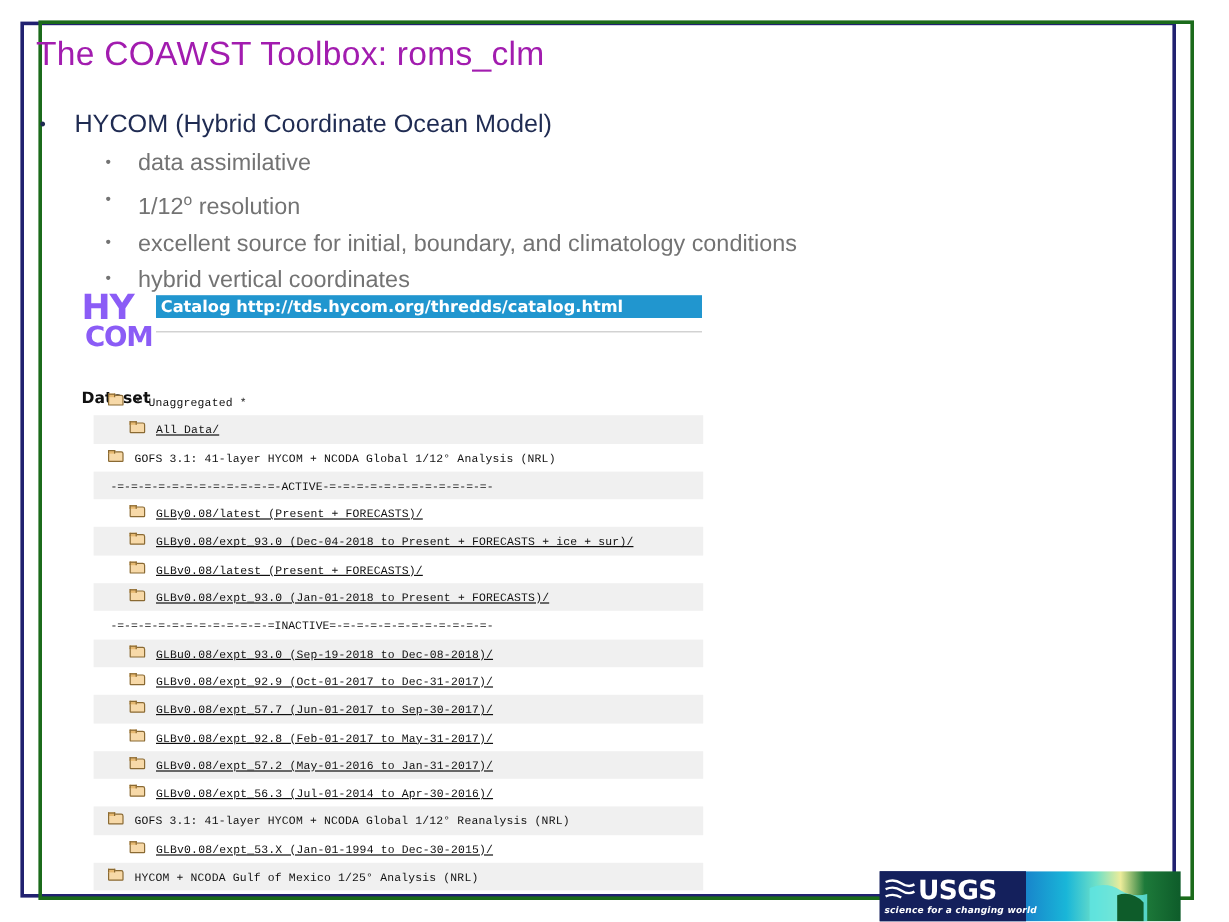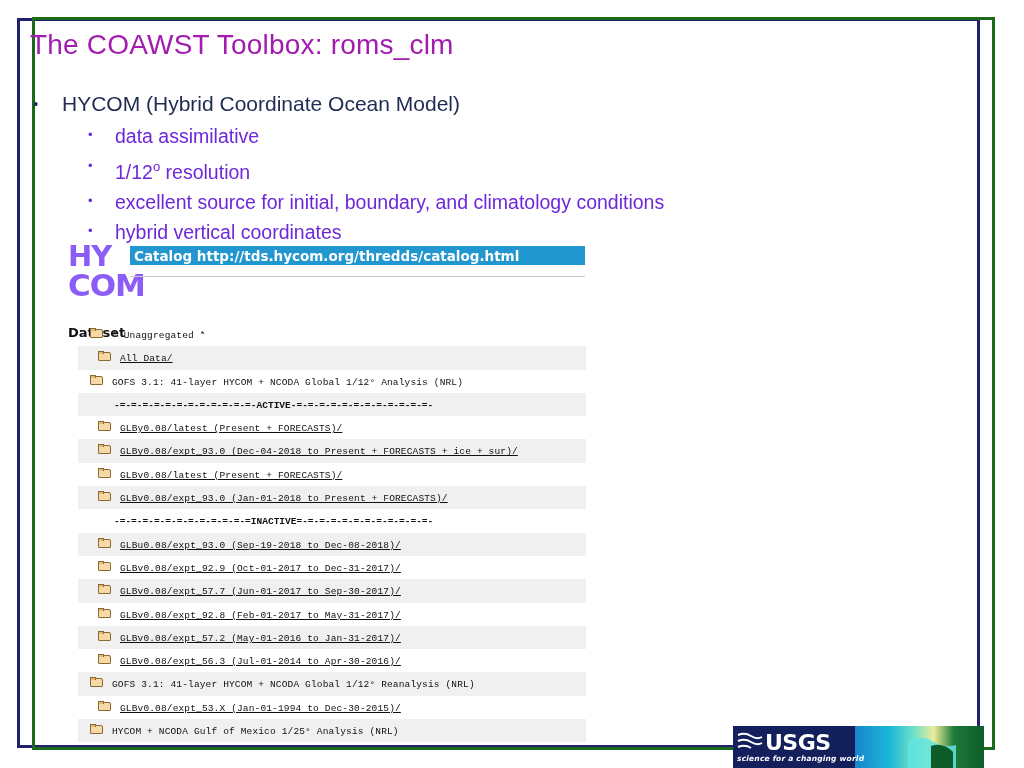--- a/index.html
+++ b/index.html
@@ -66,21 +66,21 @@
   .b1::before {
     content: "\2022";
     position: absolute;
     left: 3px;
     top: 0;
     font-size: 15px;
   }
   .b2 {
     position: relative;
     font-size: 19.5px;
-    color: #6d28d9;
+    color: #737373;
     padding-left: 85px;
     line-height: 30.5px;
   }
   .b2::before {
     content: "\2022";
     position: absolute;
     left: 58px;
     top: -1px;
     font-size: 13px;
   }
@@ -102,21 +102,21 @@
     position: absolute;
     left: 0px;
     top: 0px;
     width: 62px;
     color: #8b5cf6;
     font-family: "DejaVu Sans", sans-serif;
     font-weight: bold;
     line-height: 0.95;
   }
   .hycom-logo .l1 { font-size: 29px; letter-spacing: -1px; }
-  .hycom-logo .l2 { font-size: 31px; letter-spacing: -1px; }
+  .hycom-logo .l2 { font-size: 23px; letter-spacing: -1px; text-align: center; }
   .dataset-label {
     position: absolute;
     left: 0px;
     top: 57px;
     font-family: "DejaVu Sans", sans-serif;
     font-weight: bold;
     font-size: 13px;
     color: #111111;
     margin-top: 25px;
   }
@@ -161,21 +161,21 @@
     white-space: nowrap;
   }
   .row.alt { background: #f0f0f0; }
   .row-inner {
     position: absolute;
     left: 0;
     top: 0;
     height: 100%;
   }
   .ind1 { padding-left: 12px; }
-  .ind2 { padding-left: 20px; }
+  .ind2 { padding-left: 30px; }
   .folder {
     display: inline-block;
     width: 14px;
     height: 11px;
     position: relative;
     vertical-align: -1px;
     margin-right: 8px;
   }
   .folder::before {
     content: "";
@@ -199,21 +199,21 @@
   }
   .rtext {
     font-family: "Liberation Mono", monospace;
     font-size: 9.5px;
     color: #101010;
     letter-spacing: 0.15px;
     text-align: right;
   }
   .rtext.link { text-decoration: underline; }
   .rtext.sep { letter-spacing: 0px; }
-  .nofolder { padding-left: 36px; font-weight: bold; }
+  .nofolder { padding-left: 14px; }
 
   
   .usgs-wrap {
     position: absolute;
     left: 733px;
     top: 726px;
     width: 251px;
     height: 42px;
   }
   .usgs-grad {

